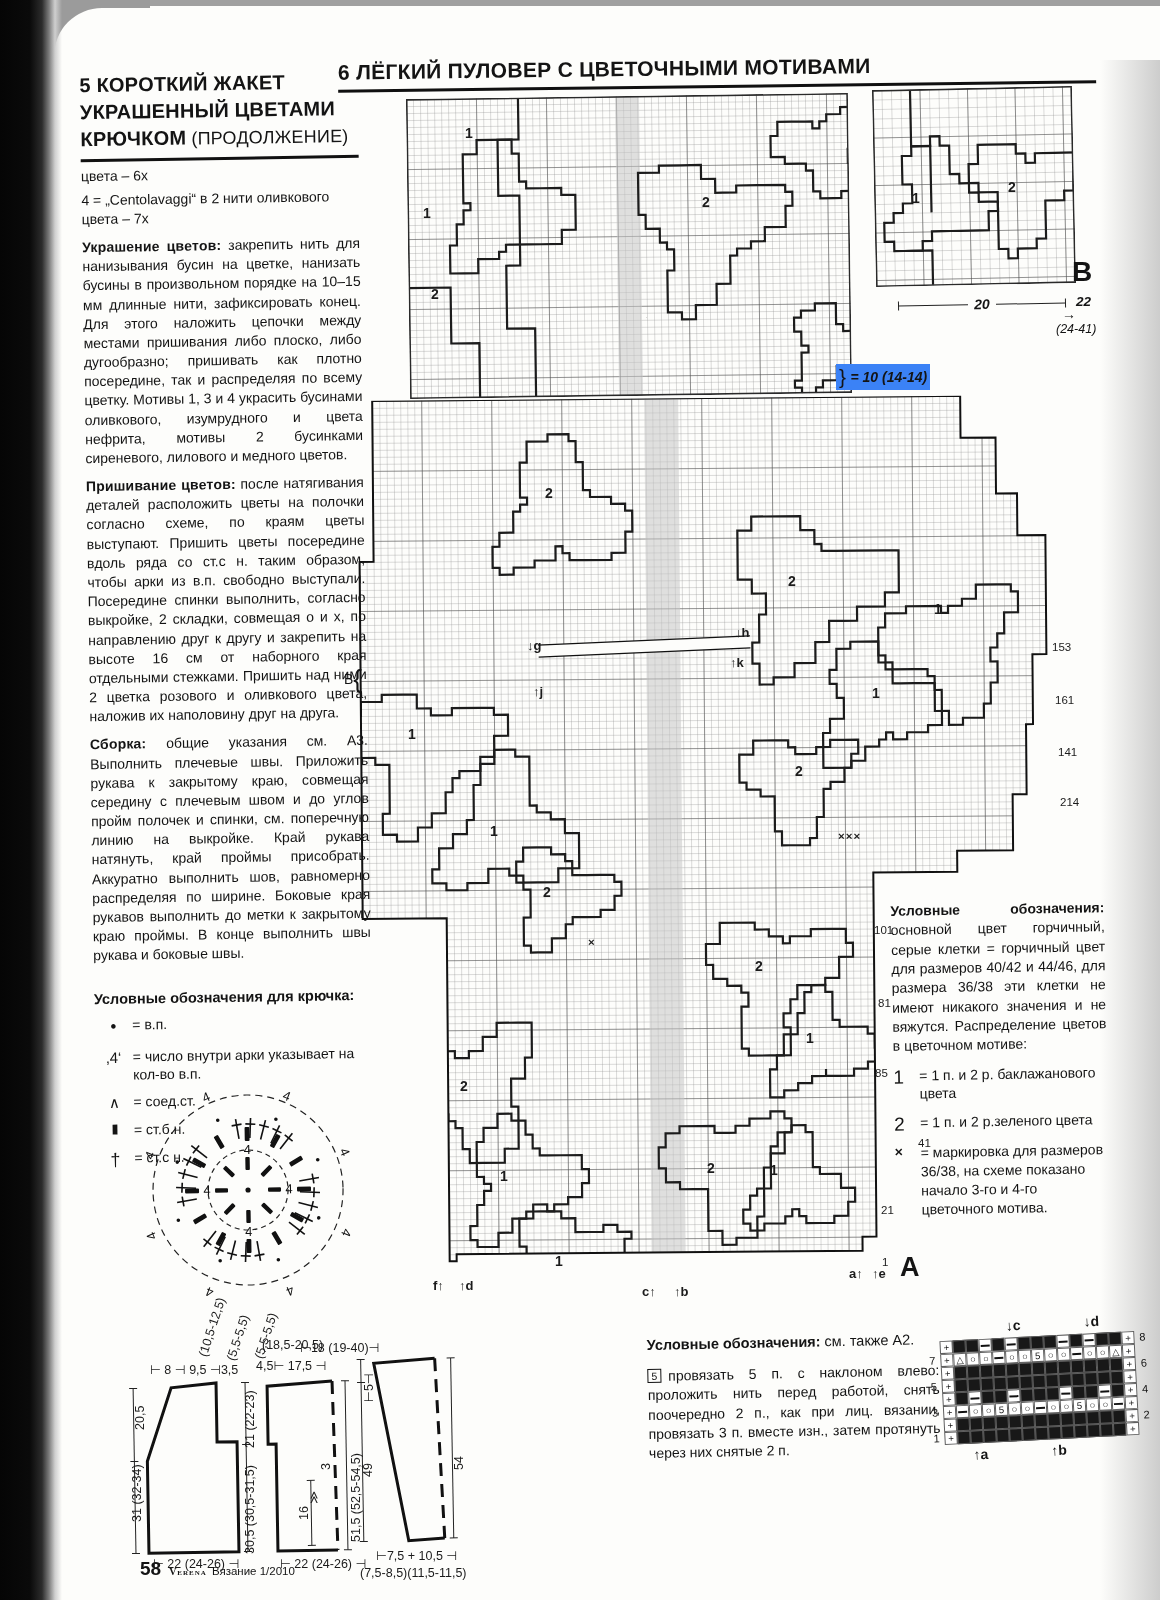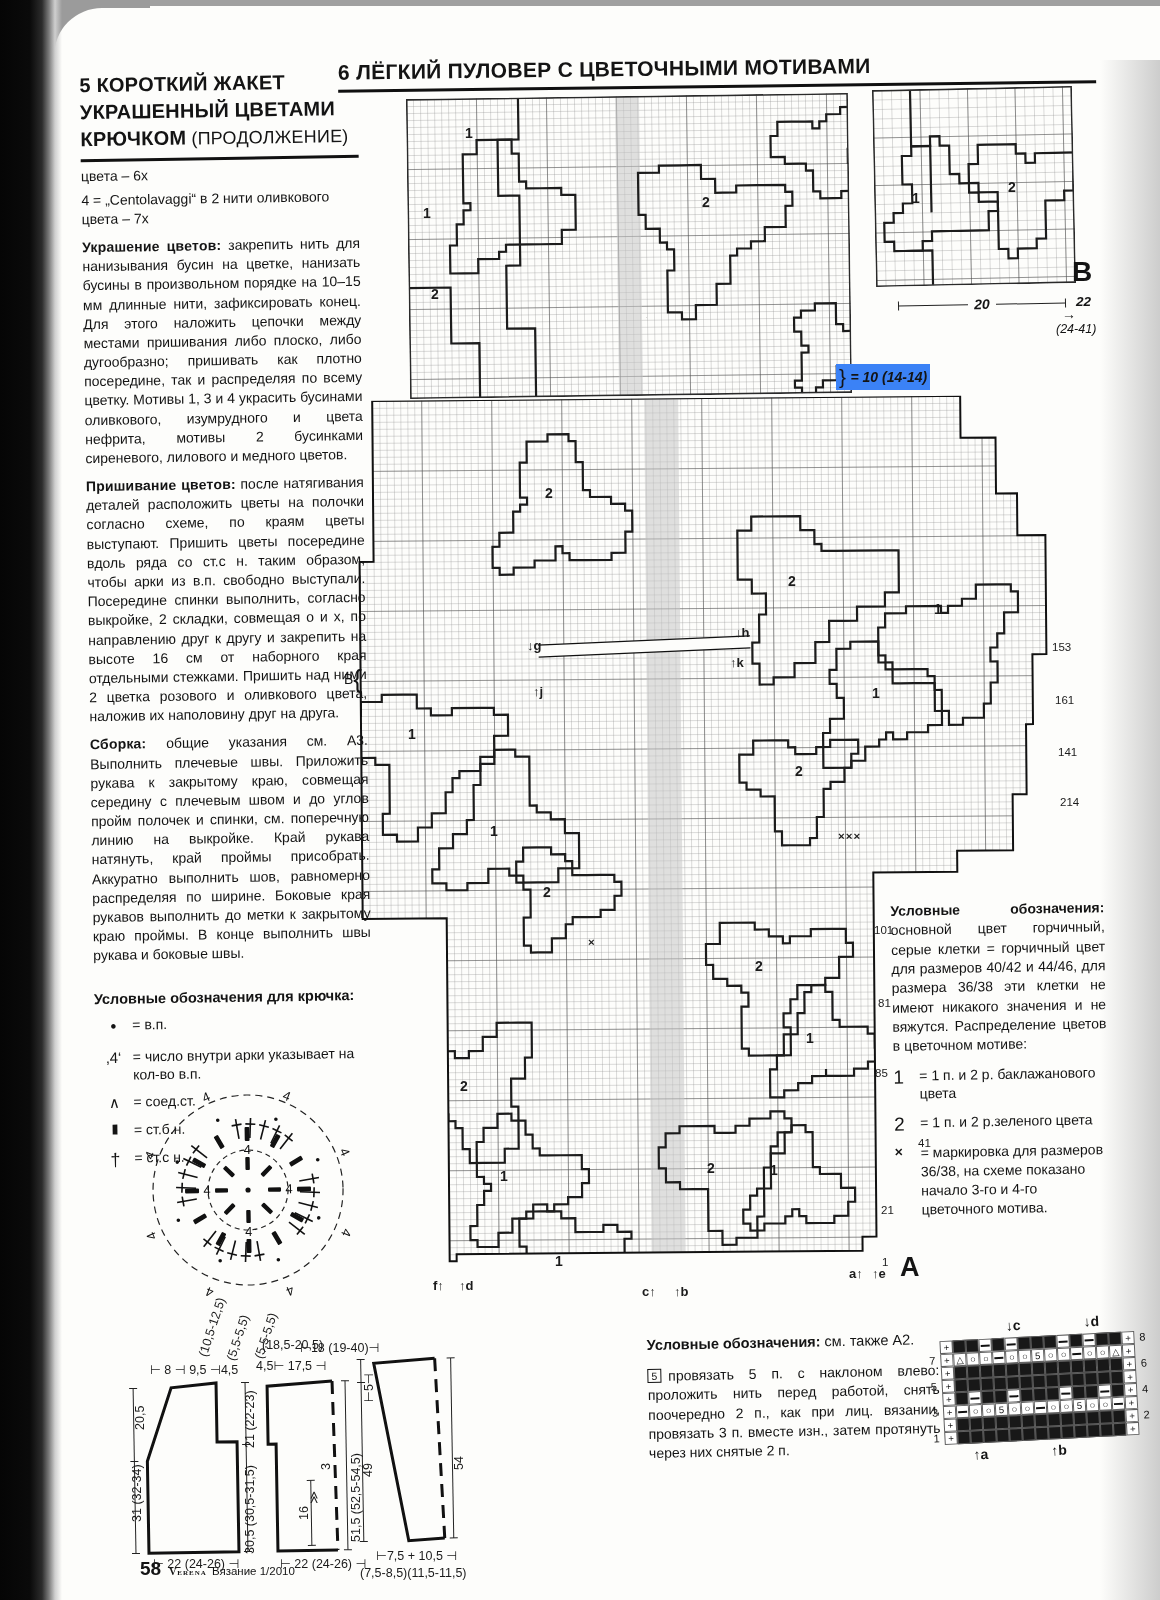--- a/index.html
+++ b/index.html
@@ -669,21 +669,21 @@
       <span class="flt lbl-arrow" style="left: 735px; top: 625px;">↓h</span>
       <span class="flt lbl-arrow" style="left: 730px; top: 655px;">↑k</span>
       <span class="flt lbl-arrow" style="left: 433px; top: 1278px;">f↑</span>
       <span class="flt lbl-arrow" style="left: 459px; top: 1278px;">↑d</span>
       <span class="flt lbl-arrow" style="left: 642px; top: 1284px;">c↑</span>
       <span class="flt lbl-arrow" style="left: 674px; top: 1284px;">↑b</span>
       <span class="flt lbl-arrow" style="left: 849px; top: 1266px;">a↑</span>
       <span class="flt lbl-arrow" style="left: 872px; top: 1266px;">↑e</span>
       <span class="flt lbl-dim" style="left: 196px; top: 1354px; transform: rotate(-72deg);">(10,5-12,5)</span>
       <span class="flt lbl-dim" style="left: 224px; top: 1358px; transform: rotate(-72deg);">(5,5-5,5)</span>
-      <span class="flt lbl-dim" style="left: 150px; top: 1362px;">⊢ 8 ⊣ 9,5 ⊣4,5</span>
+      <span class="flt lbl-dim" style="left: 150px; top: 1362px;">⊢ 8 ⊣ 9,5 ⊣3,5</span>
       <span class="flt lbl-dim" style="left: 133px; top: 1430px; transform: rotate(-90deg);">20,5</span>
       <span class="flt lbl-dim" style="left: 130px; top: 1522px; transform: rotate(-90deg);">31 (32-34)</span>
       <span class="flt lbl-dim" style="left: 153px; top: 1556px;">⊢ 22 (24-26) ⊣</span>
       <span class="flt lbl-dim" style="left: 243px; top: 1448px; transform: rotate(-90deg);">21 (22-23)</span>
       <span class="flt lbl-dim" style="left: 243px; top: 1554px; transform: rotate(-90deg);">30,5 (30,5-31,5)</span>
       <span class="flt lbl-dim" style="left: 252px; top: 1356px; transform: rotate(-72deg);">(5,5-5,5)</span>
       <span class="flt lbl-dim" style="left: 262px; top: 1338px;">(18,5-20,5)</span>
       <span class="flt lbl-dim" style="left: 256px; top: 1358px;">4,5⊢ 17,5 ⊣</span>
       <span class="flt lbl-dim" style="left: 280px; top: 1556px;">⊢ 22 (24-26) ⊣</span>
       <span class="flt lbl-dim" style="left: 297px; top: 1520px; transform: rotate(-90deg);">16</span>

